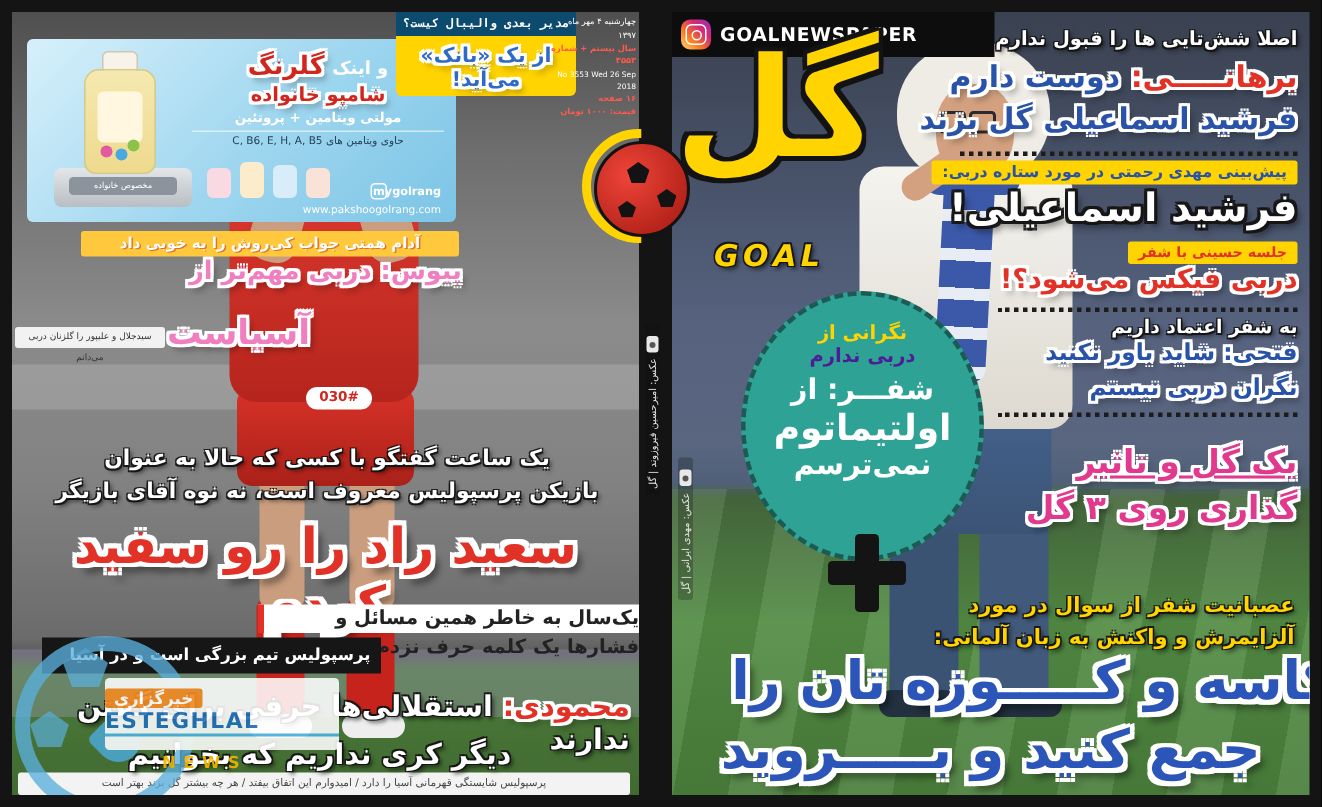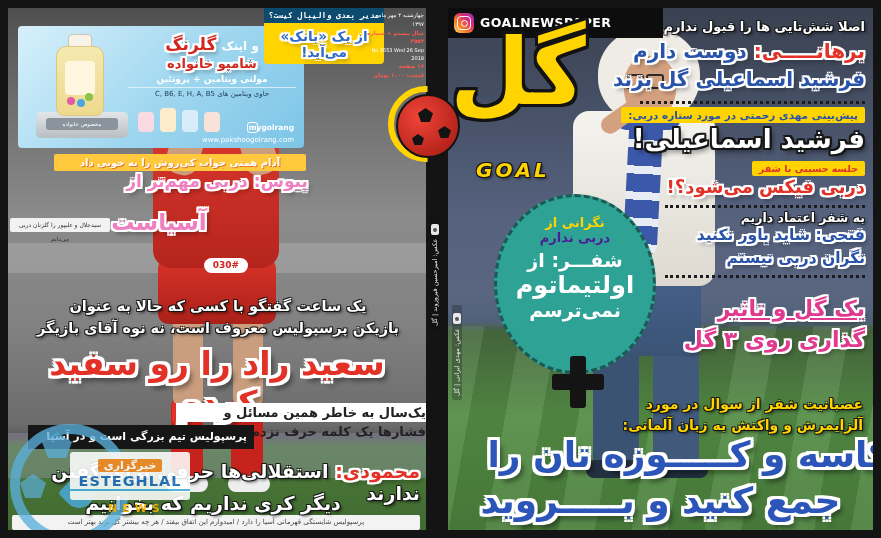--- a/index.html
+++ b/index.html
@@ -114,21 +114,21 @@
     </div>
     <div class="abs rtl b olb1" style="left:40px;top:484px;width:330px;z-index:6;text-align:center;color:#fff;font-size:19px;">دیگر کری نداریم که بخوانیم</div>
 
     <div class="abs rtl" style="left:4px;top:507px;width:408px;height:15px;z-index:5;background:#f3f3f3;color:#444;font-size:7px;line-height:15px;text-align:center;border-radius:2px;">پرسپولیس شایستگی قهرمانی آسیا را دارد / امیدوارم این اتفاق بیفتد / هر چه بیشتر گل بزند بهتر است</div>
 
     <div class="abs" style="left:0;top:414px;width:205px;height:108px;z-index:8;opacity:.92;">
       <div class="abs" style="left:2px;top:2px;width:100px;height:100px;border:10px solid rgba(90,175,220,.85);border-radius:50%;"></div>
       <div class="abs" style="left:34px;top:10px;width:30px;height:26px;background:rgba(90,175,220,.8);clip-path:polygon(50% 0,100% 38%,80% 100%,20% 100%,0 38%);"></div>
       <div class="abs" style="left:12px;top:52px;width:26px;height:24px;background:rgba(90,175,220,.75);clip-path:polygon(50% 0,100% 38%,80% 100%,20% 100%,0 38%);"></div>
       <div class="abs" style="left:56px;top:56px;width:30px;height:30px;background:rgba(74,168,216,.9);border-radius:50% 50% 50% 4px;transform:rotate(45deg);"></div>
-      <div class="abs" style="left:62px;top:30px;width:120px;height:46px;background:rgba(255,255,255,.95);border-radius:3px;text-align:center;padding-top:2px;">
+      <div class="abs" style="left:62px;top:30px;width:156px;height:46px;background:rgba(255,255,255,.95);border-radius:3px;padding-top:2px;">
         <div class="rtl b" style="color:#fff;background:#f08a24;display:inline-block;padding:0 6px;font-size:11px;border-radius:2px;">خبرگزاری</div>
         <div class="b" style="color:#1f6fb8;font-size:14.5px;letter-spacing:1px;border-bottom:2px solid #49b0dc;">ESTEGHLAL</div>
       </div>
       <div class="abs b" style="left:100px;top:80px;color:#f0b400;font-size:11px;letter-spacing:5px;">NEWS</div>
     </div>
   </div>
 
   <div id="rightPage" class="page">
 
     <div class="abs" style="left:0;top:318px;width:425px;height:204px;background:repeating-linear-gradient(100deg,rgba(255,255,255,.07) 0 36px,rgba(0,0,0,.06) 36px 72px);"></div>

